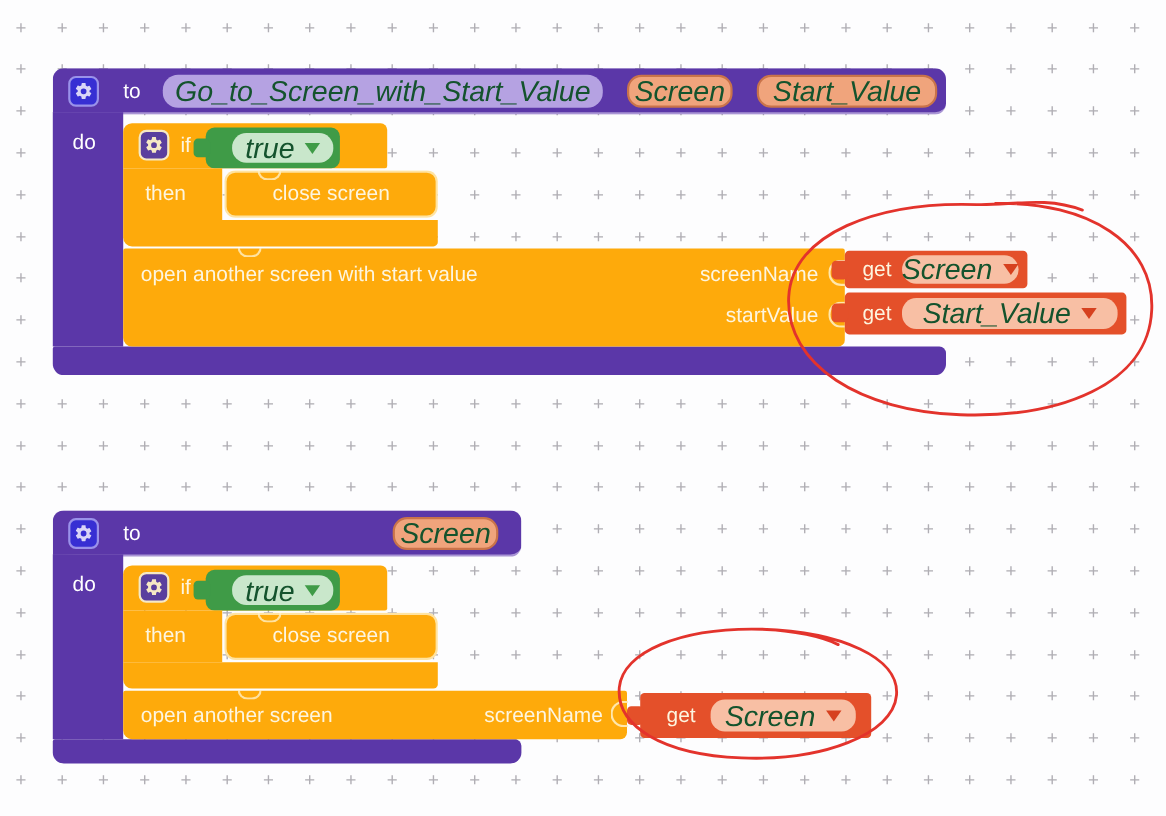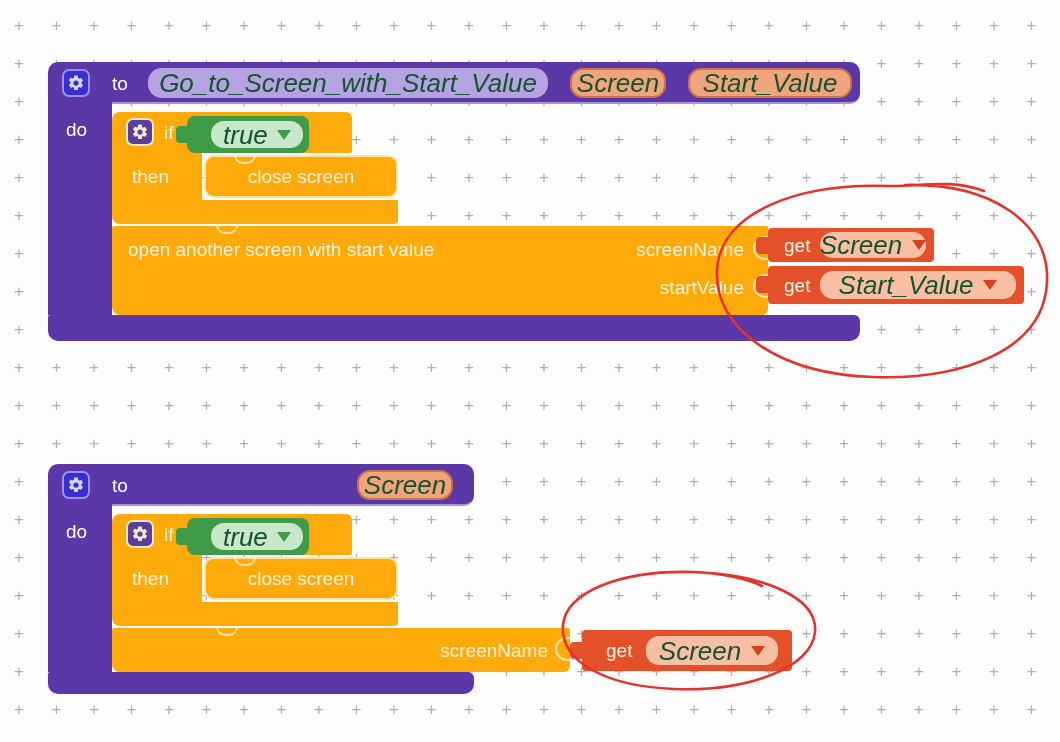--- a/index.html
+++ b/index.html
@@ -764,20 +764,21 @@
       <span class="cream-label abs" style="left:20px;top:14px;">then</span>
     </div>
     <div class="abs orange close-block" style="left:156px;top:93px;width:194px;height:43px;">
       <span class="notch" style="left:28px;top:-2px;"></span>
       <span class="cream-label">close screen</span>
     </div>
     <div class="abs orange" style="left:64px;top:138px;width:286px;height:24px;border-radius:0 0 4px 8px;"></div>
 
     <div class="abs orange open-block" style="left:64px;top:164px;width:458px;height:44px;">
       <span class="notch" style="left:104px;top:-1px;"></span>
+      <span class="cream-label abs" style="left:16px;top:13px;">open another screen</span>
       <span class="cream-label abs" style="right:22px;top:13px;">screenName</span>
       <span class="socket" style="left:443px;top:9px;"></span>
     </div>
     <div class="get-block" style="left:534px;top:166px;width:210px;height:41px;">
       <span class="get-tab" style="top:12px;"></span>
       <span class="cream-label abs" style="left:24px;top:11px;">get</span>
       <div class="get-field" style="left:64px;top:6px;width:132px;height:29px;">
         <span class="dark-label">Screen</span>
         <span class="tri tri-red"></span>
       </div>

